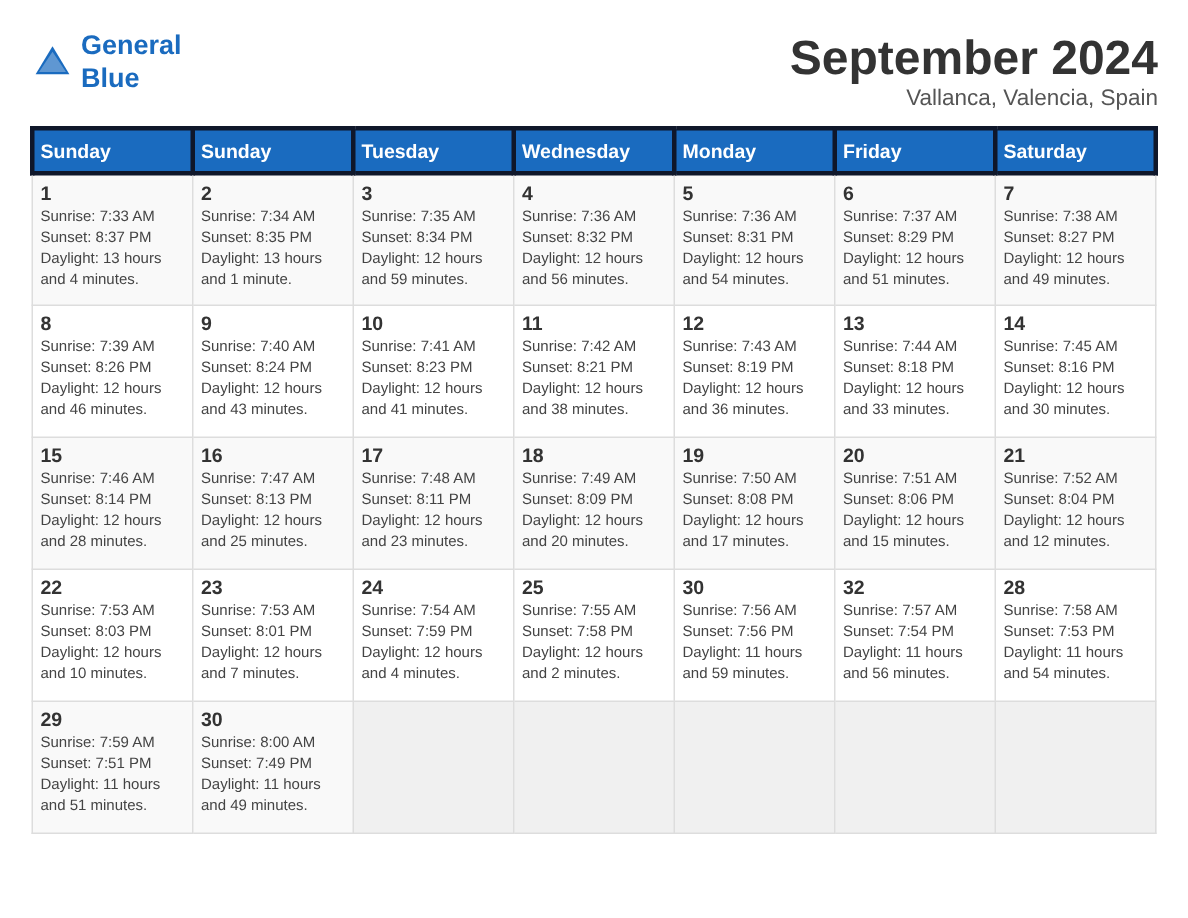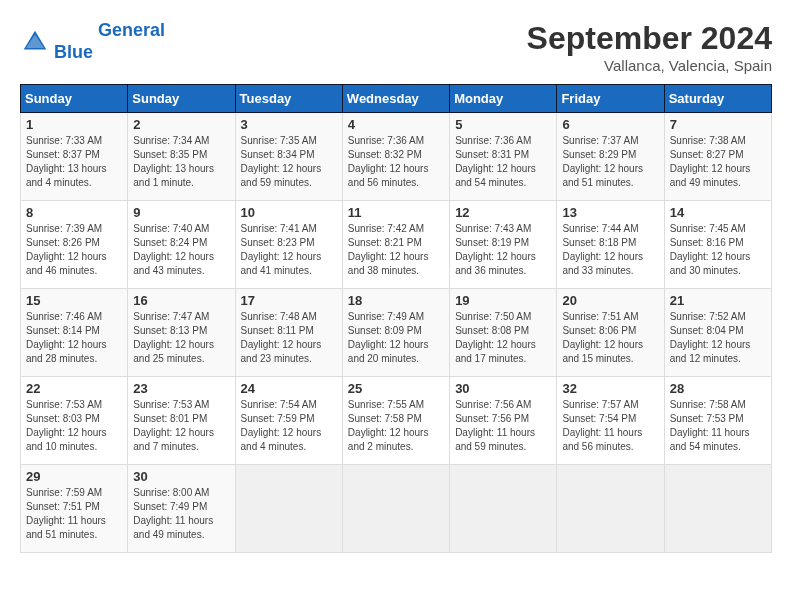--- a/index.html
+++ b/index.html
@@ -19,21 +19,21 @@
     .logo {
       display: flex;
       align-items: center;
     }
     .logo-text {
       font-size: 18px;
       font-weight: bold;
       color: #333;
       line-height: 1.2;
     }
-    .logo-text .blue { color: #1a6bbf; margin-left: 44px; }
+    .logo-text .blue { color: #1a6bbf; }
     .logo-icon {
       width: 30px;
       height: 30px;
       margin-right: 4px;
     }
     .title-block {
       text-align: right;
     }
     .month-title {
       font-size: 32px;
@@ -49,21 +49,21 @@
       border-collapse: collapse;
       font-size: 11px;
     }
     thead tr th {
       background: #1a6bbf;
       color: #fff;
       padding: 6px 4px;
       text-align: left;
       font-size: 13px;
       font-weight: bold;
-      border: 1px solid #0f172a;
+      border: 3px solid #0f172a;
     }
     tbody tr td {
       vertical-align: top;
       padding: 4px 5px;
       border: 1px solid #ddd;
       min-height: 80px;
       height: 88px;
       width: 14.28%;
       background: #fff;
     }

